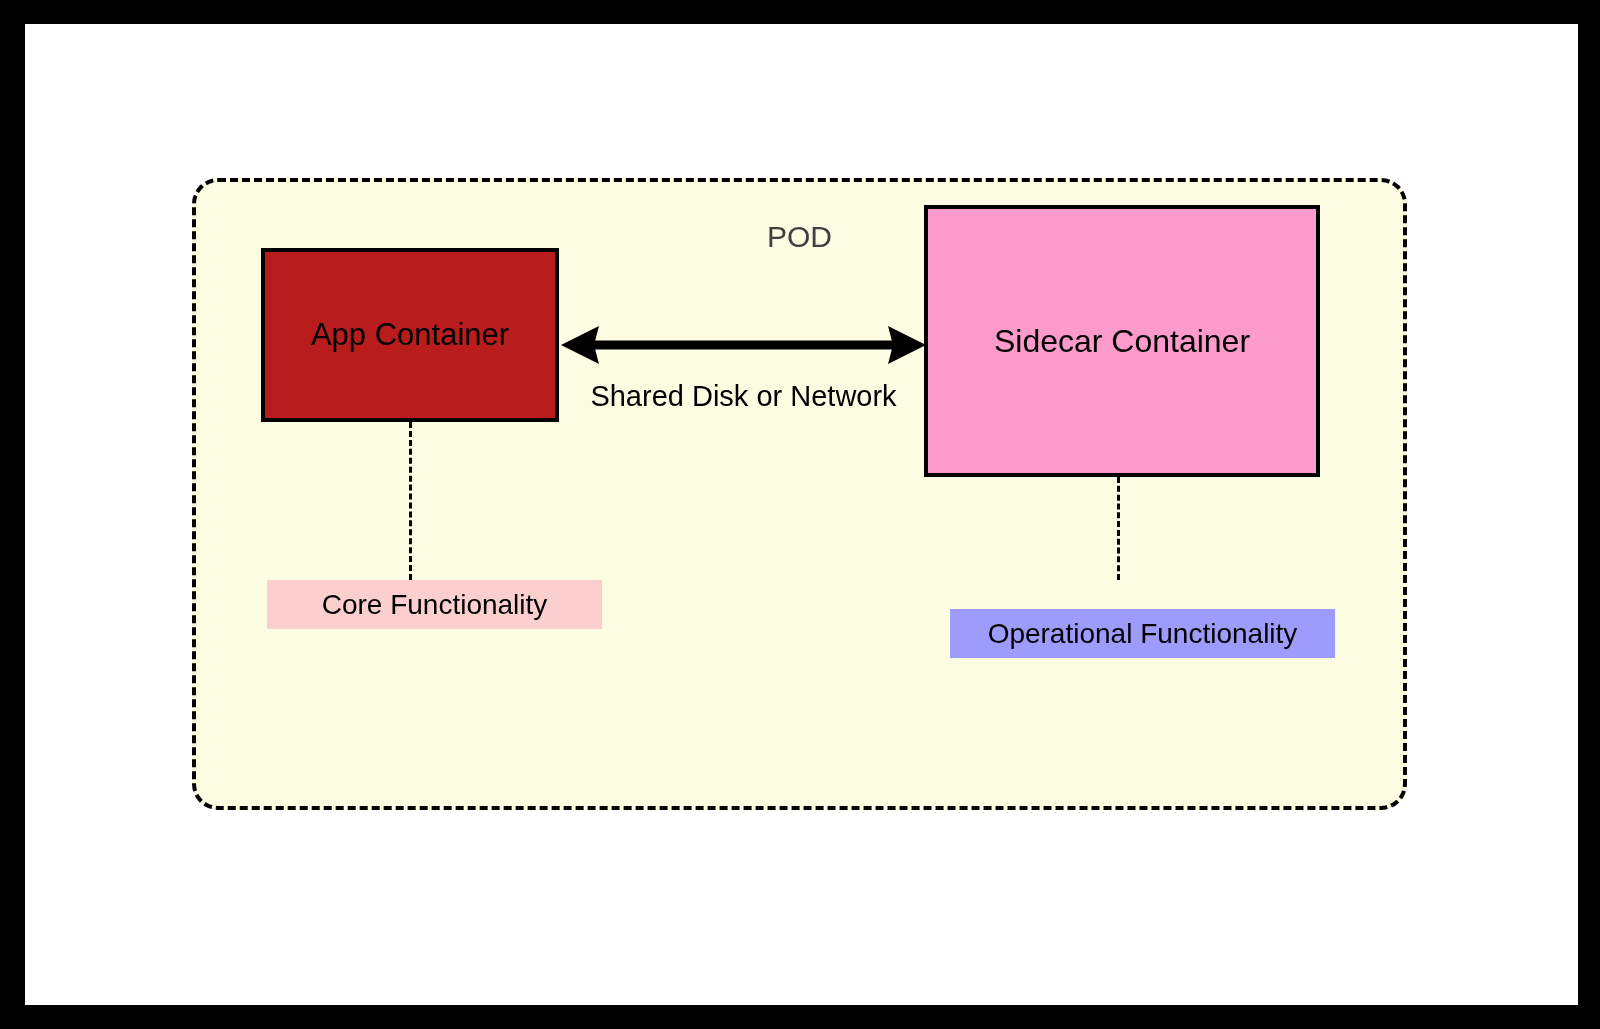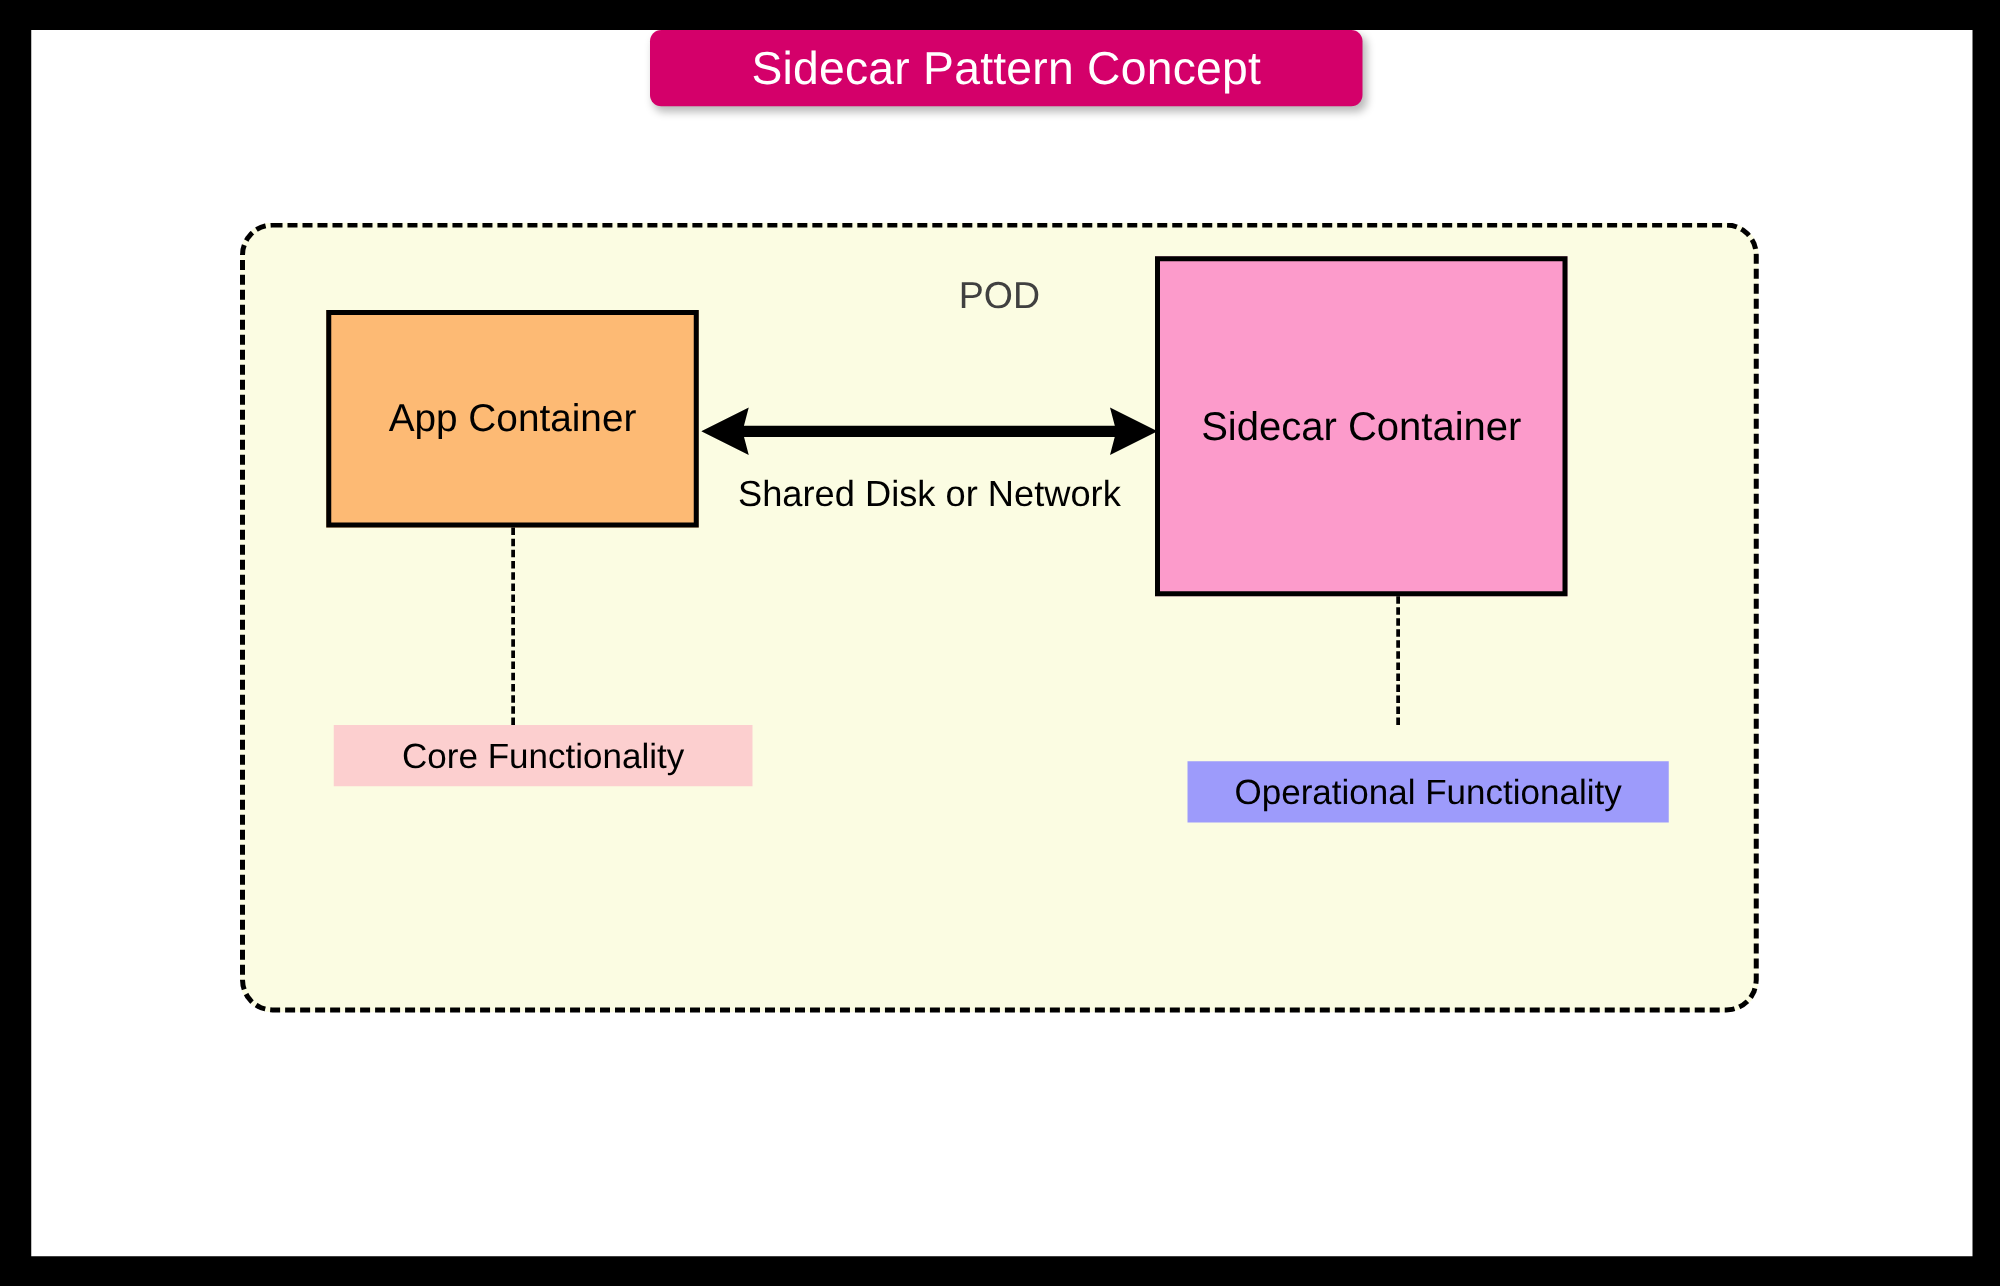--- a/index.html
+++ b/index.html
@@ -87,26 +87,26 @@
   .node-box .node-label {
     font-size: 31px;
     color: #000000;
     white-space: nowrap;
   }
   #app-container {
     left: 236px;
     top: 224px;
     width: 298px;
     height: 174px;
-    background: #fdba74;
+    background: #b91c1c;
   }
   #sidecar-container {
     left: 899px;
     top: 181px;
-    width: 330px;
+    width: 396px;
     height: 272px;
     background: #fc9bcb;
   }
   #sidecar-container .node-label { font-size: 32px; }
 
   
   #shared-link {
     position: absolute;
     left: 536px;
     top: 296px;
@@ -168,23 +168,20 @@
     background: #9d9bfb;
     margin-top: 29px;
   }
 </style>
 </head>
 <body>
 
 <div id="frame">
   <div id="canvas">
 
-    <div id="title-pill">
-      <span class="title-text">Sidecar Pattern Concept</span>
-    </div>
 
     <div id="pod">
       <div id="pod-label">POD</div>
     </div>
 
     <div id="app-container" class="node-box">
       <span class="node-label">App Container</span>
     </div>
 
     <div id="sidecar-container" class="node-box">

